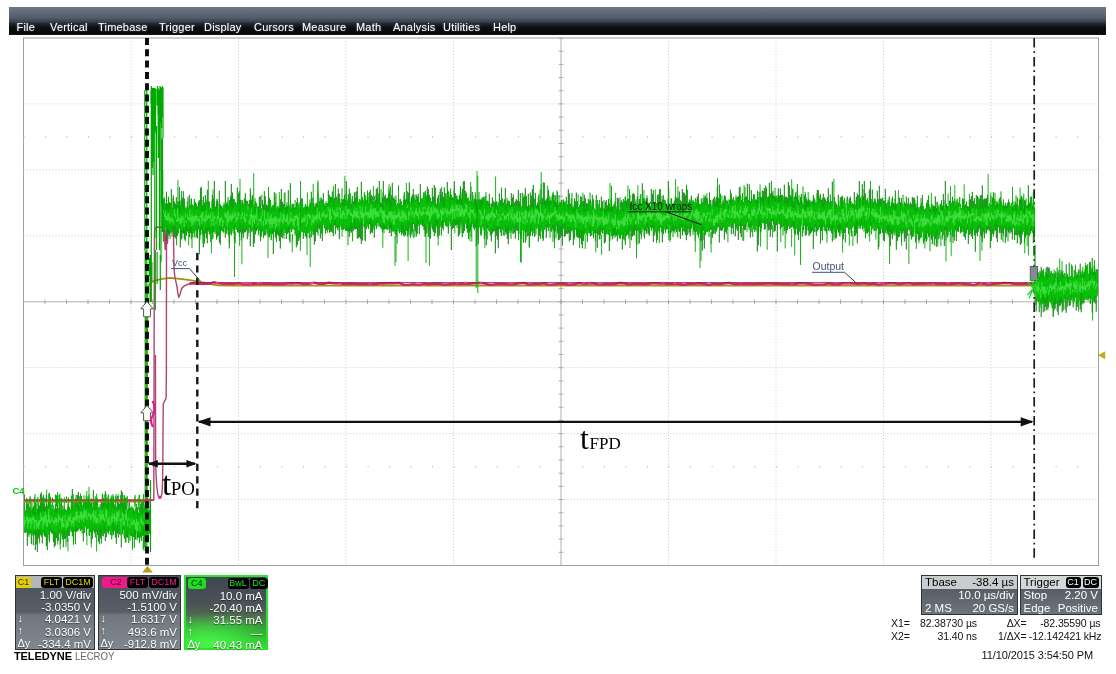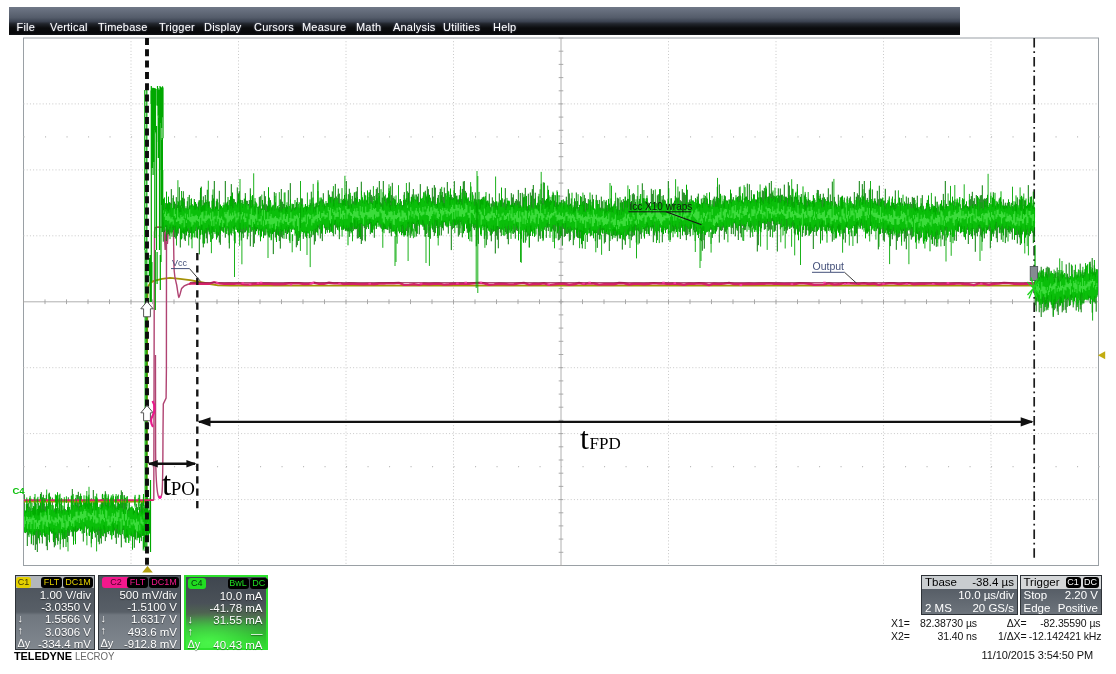--- a/index.html
+++ b/index.html
@@ -1,15 +1,15 @@
 <!DOCTYPE html>
 <html><head><meta charset="utf-8"><style>
 *{margin:0;padding:0;box-sizing:border-box}
 body{width:1116px;height:674px;background:#fff;font-family:"Liberation Sans",sans-serif;position:relative;overflow:hidden}
-#bar{position:absolute;left:9px;top:6.9px;width:951px;height:28.3px;
+#bar{position:absolute;left:9px;top:6.9px;width:1097px;height:28.3px;
  background:linear-gradient(180deg,#707887 0%,#545c6a 38%,#3b4250 52%,#21252c 60%,#0b0c0e 75%,#07080a 93%,#141619 100%);}
 #bar span{position:absolute;top:14.5px;font-size:11px;letter-spacing:0.2px;color:#fff;text-shadow:0 0 2px rgba(200,210,255,.55)}
 .chb{position:absolute;top:574.5px;height:75.5px;color:#fff;font-size:11.5px;border:1px solid #2e3338}
 .chb .hd{position:absolute;left:0;top:0;right:0;height:12.5px}
 .bdg{position:absolute;top:1.5px;height:10.5px;line-height:10.5px;font-size:9px;font-weight:normal;
  border-radius:3px;text-align:center;background:#000}
 .rows{position:absolute;top:13px;left:0;right:0}
 .rows div{height:12.4px;line-height:12.4px;text-align:right;padding-right:3px;white-space:pre;
  text-shadow:0 1px 1px rgba(0,0,0,.5)}
 .lg{position:absolute;left:2px;font-size:11px;text-shadow:0 1px 1px rgba(0,0,0,.5)}
@@ -93,21 +93,21 @@
 </svg>
 <div class="chb" style="left:14.5px;width:80.5px;background:linear-gradient(180deg,#4a515a 0px,#585f67 36px,#70777f 39px,#828990 75px);">
     <div class="hd" style="background:#b3b7bb">
       <span class="bdg" style="left:0.5px;width:15px;background:#e3cf00;color:#3d3800">C1</span>
       <span class="bdg" style="left:25.5px;width:21px;color:#e3cf00">FLT</span>
       <span class="bdg" style="left:47.5px;width:30px;color:#e3cf00">DC1M</span>
     </div>
     <div class="rows">
       <div>1.00 V/div</div>
       <div>-3.0350 V</div>
-      <div>1.5566 V</div>
+      <div>4.0421 V</div>
       <div>3.0306 V</div>
       <div>-334.4 mV</div>
     </div>
     <span class="lg" style="top:36px">↓</span>
     <span class="lg" style="top:48.5px">↑</span>
     <span class="lg" style="top:61px">Δy</span>
   </div>
 <div class="chb" style="left:97.5px;width:83.5px;background:linear-gradient(180deg,#4a515a 0px,#585f67 36px,#70777f 39px,#828990 75px);">
     <div class="hd" style="">
       <span class="bdg" style="left:3px;width:29px;background:#f2188c;color:#4d0028">C2</span>
@@ -126,21 +126,21 @@
     <span class="lg" style="top:61px">Δy</span>
   </div>
 <div class="chb" style="left:183.5px;width:84px;background:radial-gradient(ellipse 60px 30px at 28% 92%,rgba(80,255,80,.8) 0%,rgba(80,255,80,0) 100%),linear-gradient(180deg,#3f464f 0px,#4a5158 26px,#4f6850 38px,#37a03a 50px,#2cc42c 62px,#36e336 75px);border:2px solid #2ee22e">
     <div class="hd" style="">
       <span class="bdg" style="left:2.5px;width:17.5px;background:#21dc21;color:#03380b">C4</span>
       <span class="bdg" style="left:42px;width:21px;color:#21dc21">BwL</span>
       <span class="bdg" style="left:64.5px;width:17.5px;color:#21dc21">DC</span>
     </div>
     <div class="rows">
       <div>10.0 mA</div>
-      <div>-41.78 mA</div>
+      <div>-20.40 mA</div>
       <div>31.55 mA</div>
       <div>—</div>
       <div>40.43 mA</div>
     </div>
     <span class="lg" style="top:36px">↓</span>
     <span class="lg" style="top:48.5px">↑</span>
     <span class="lg" style="top:61px">Δy</span>
   </div>
 
 <div class="ibox" style="left:921px;width:97px;background:linear-gradient(180deg,#4b525b,#6d747c)">

